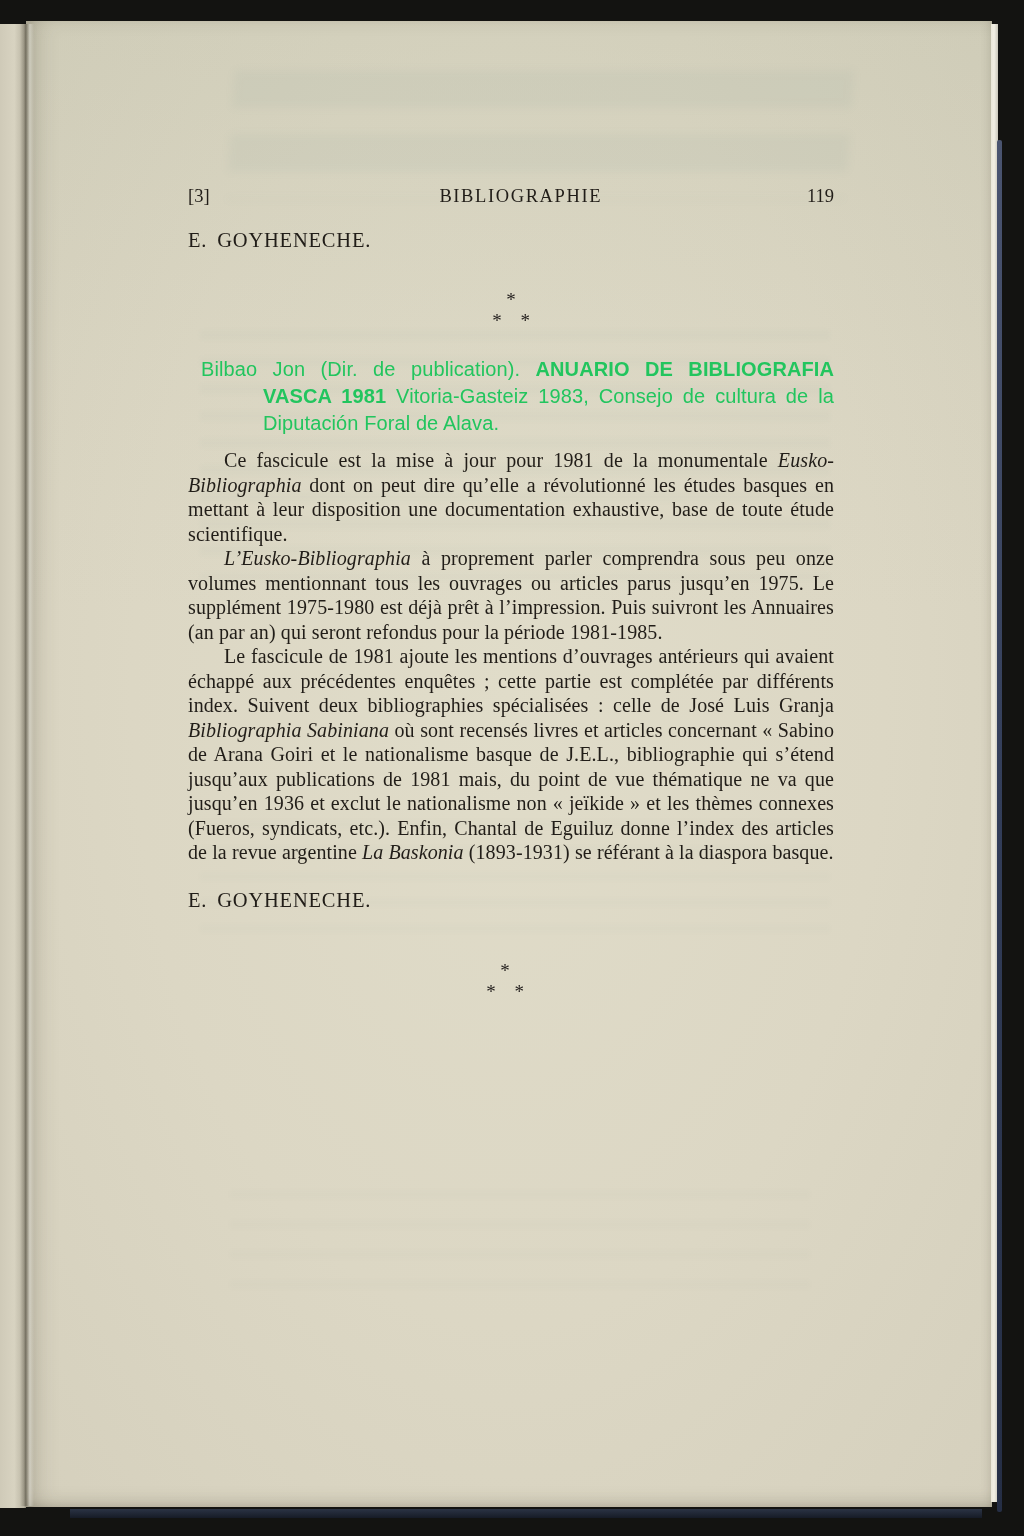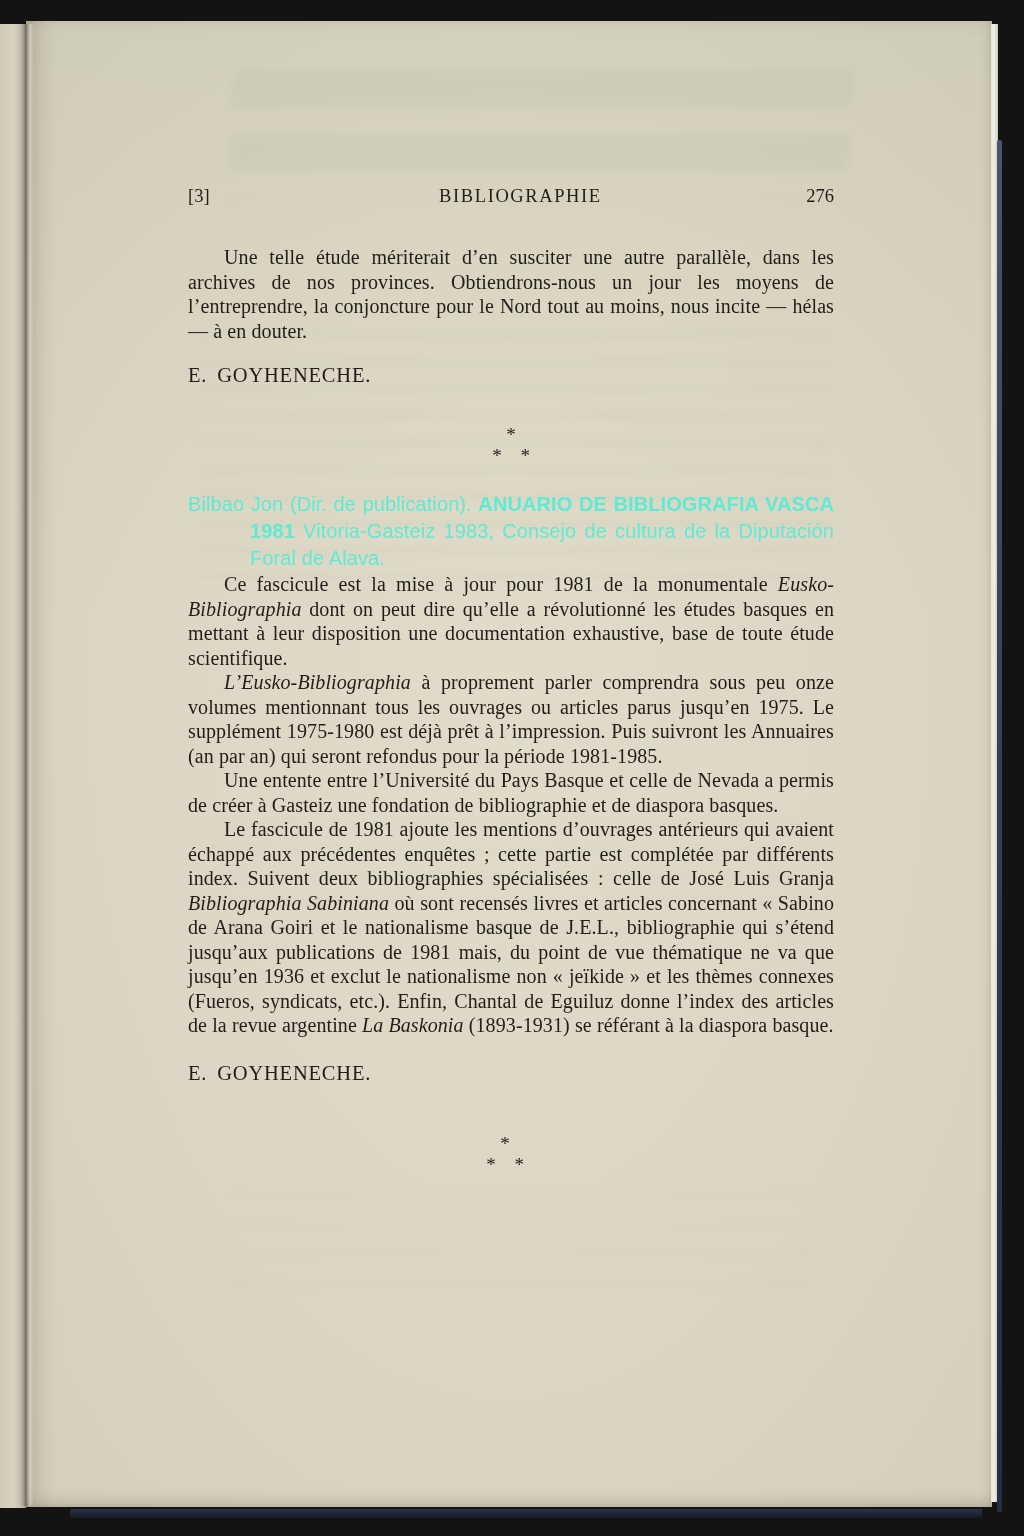--- a/index.html
+++ b/index.html
@@ -82,27 +82,27 @@
   }
   .sig-1{margin-top:19px;}
   .sig-2{margin-top:22px;}
   .divider{
     text-align:center;font-size:19px;line-height:21px;color:#262220;
   }
   .divider .row2{word-spacing:14px;}
   .div-1{margin-top:36px;}
   .div-2{margin-top:47px;padding-right:12px;}
   .entry{
-    margin:25px 0 0 0;
+    margin:25px 0 0 13px;
     font-family:"Liberation Sans", sans-serif;
     font-size:20px;line-height:27px;letter-spacing:0.1px;
     text-align:justify;text-justify:inter-word;
-    padding-left:62px;text-indent:-62px;color:#5eead4;
+    padding-left:62px;text-indent:-62px;color:#22c55e;
   }
-  .body-block{}
+  .body-block{margin-top:11px;}
   .body-block .para{text-indent:36px;}
   .seg-i{font-style:italic;}
   .seg-b{font-weight:bold;}
 </style>
 </head>
 <body>
 
 <div class="photo">
 
   <div class="adjacent-page"></div>
@@ -117,38 +117,36 @@
   <div class="ghost ghost-title"></div>
   <div class="ghost ghost-lines-a"></div>
   <div class="ghost ghost-lines-b"></div>
   <div class="ghost ghost-lines-c"></div>
 
   <div class="content">
 
     <div class="pg-header">
       <span class="mark">[3]</span>
       <span class="title">BIBLIOGRAPHIE</span>
-      <span class="folio">276</span>
+      <span class="folio">119</span>
     </div>
 
-    <p class="para intro" style="text-indent:36px;"><span>Une telle étude mériterait d’en susciter une autre parallèle, dans les archives de nos provinces. Obtiendrons-nous un jour les moyens de l’entreprendre, la conjoncture pour le Nord tout au moins, nous incite — hélas — à en douter.</span></p>
 
     <div class="signature sig-1">E. GOYHENECHE.</div>
 
     <div class="divider div-1">
       <div class="row1">*</div>
       <div class="row2">* *</div>
     </div>
 
     <p class="entry"><span>Bilbao Jon (Dir. de publication). </span><span class="seg-b">ANUARIO DE BIBLIOGRAFIA VASCA 1981</span><span> Vitoria-Gasteiz 1983, Consejo de cultura de la Diputación Foral de Alava.</span></p>
 
     <div class="body-block">
       <p class="para"><span>Ce fascicule est la mise à jour pour 1981 de la monumentale </span><span class="seg-i">Eusko-Bibliographia</span><span> dont on peut dire qu’elle a révolutionné les études basques en mettant à leur disposition une documentation exhaustive, base de toute étude scientifique.</span></p>
       <p class="para"><span class="seg-i">L’Eusko-Bibliographia</span><span> à proprement parler comprendra sous peu onze volumes mentionnant tous les ouvrages ou articles parus jusqu’en 1975. Le supplément 1975-1980 est déjà prêt à l’impression. Puis suivront les Annuaires (an par an) qui seront refondus pour la période 1981-1985.</span></p>
-      <p class="para"><span>Une entente entre l’Université du Pays Basque et celle de Nevada a permis de créer à Gasteiz une fondation de bibliographie et de diaspora basques.</span></p>
       <p class="para"><span>Le fascicule de 1981 ajoute les mentions d’ouvrages antérieurs qui avaient échappé aux précédentes enquêtes ; cette partie est complétée par différents index. Suivent deux bibliographies spécialisées : celle de José Luis Granja </span><span class="seg-i">Bibliographia Sabiniana</span><span> où sont recensés livres et articles concernant « Sabino de Arana Goiri et le nationalisme basque de J.E.L., bibliographie qui s’étend jusqu’aux publications de 1981 mais, du point de vue thématique ne va que jusqu’en 1936 et exclut le nationalisme non « jeïkide » et les thèmes connexes (Fueros, syndicats, etc.). Enfin, Chantal de Eguiluz donne l’index des articles de la revue argentine </span><span class="seg-i">La Baskonia</span><span> (1893-1931) se référant à la diaspora basque.</span></p>
     </div>
 
     <div class="signature sig-2">E. GOYHENECHE.</div>
 
     <div class="divider div-2">
       <div class="row1">*</div>
       <div class="row2">* *</div>
     </div>
 

